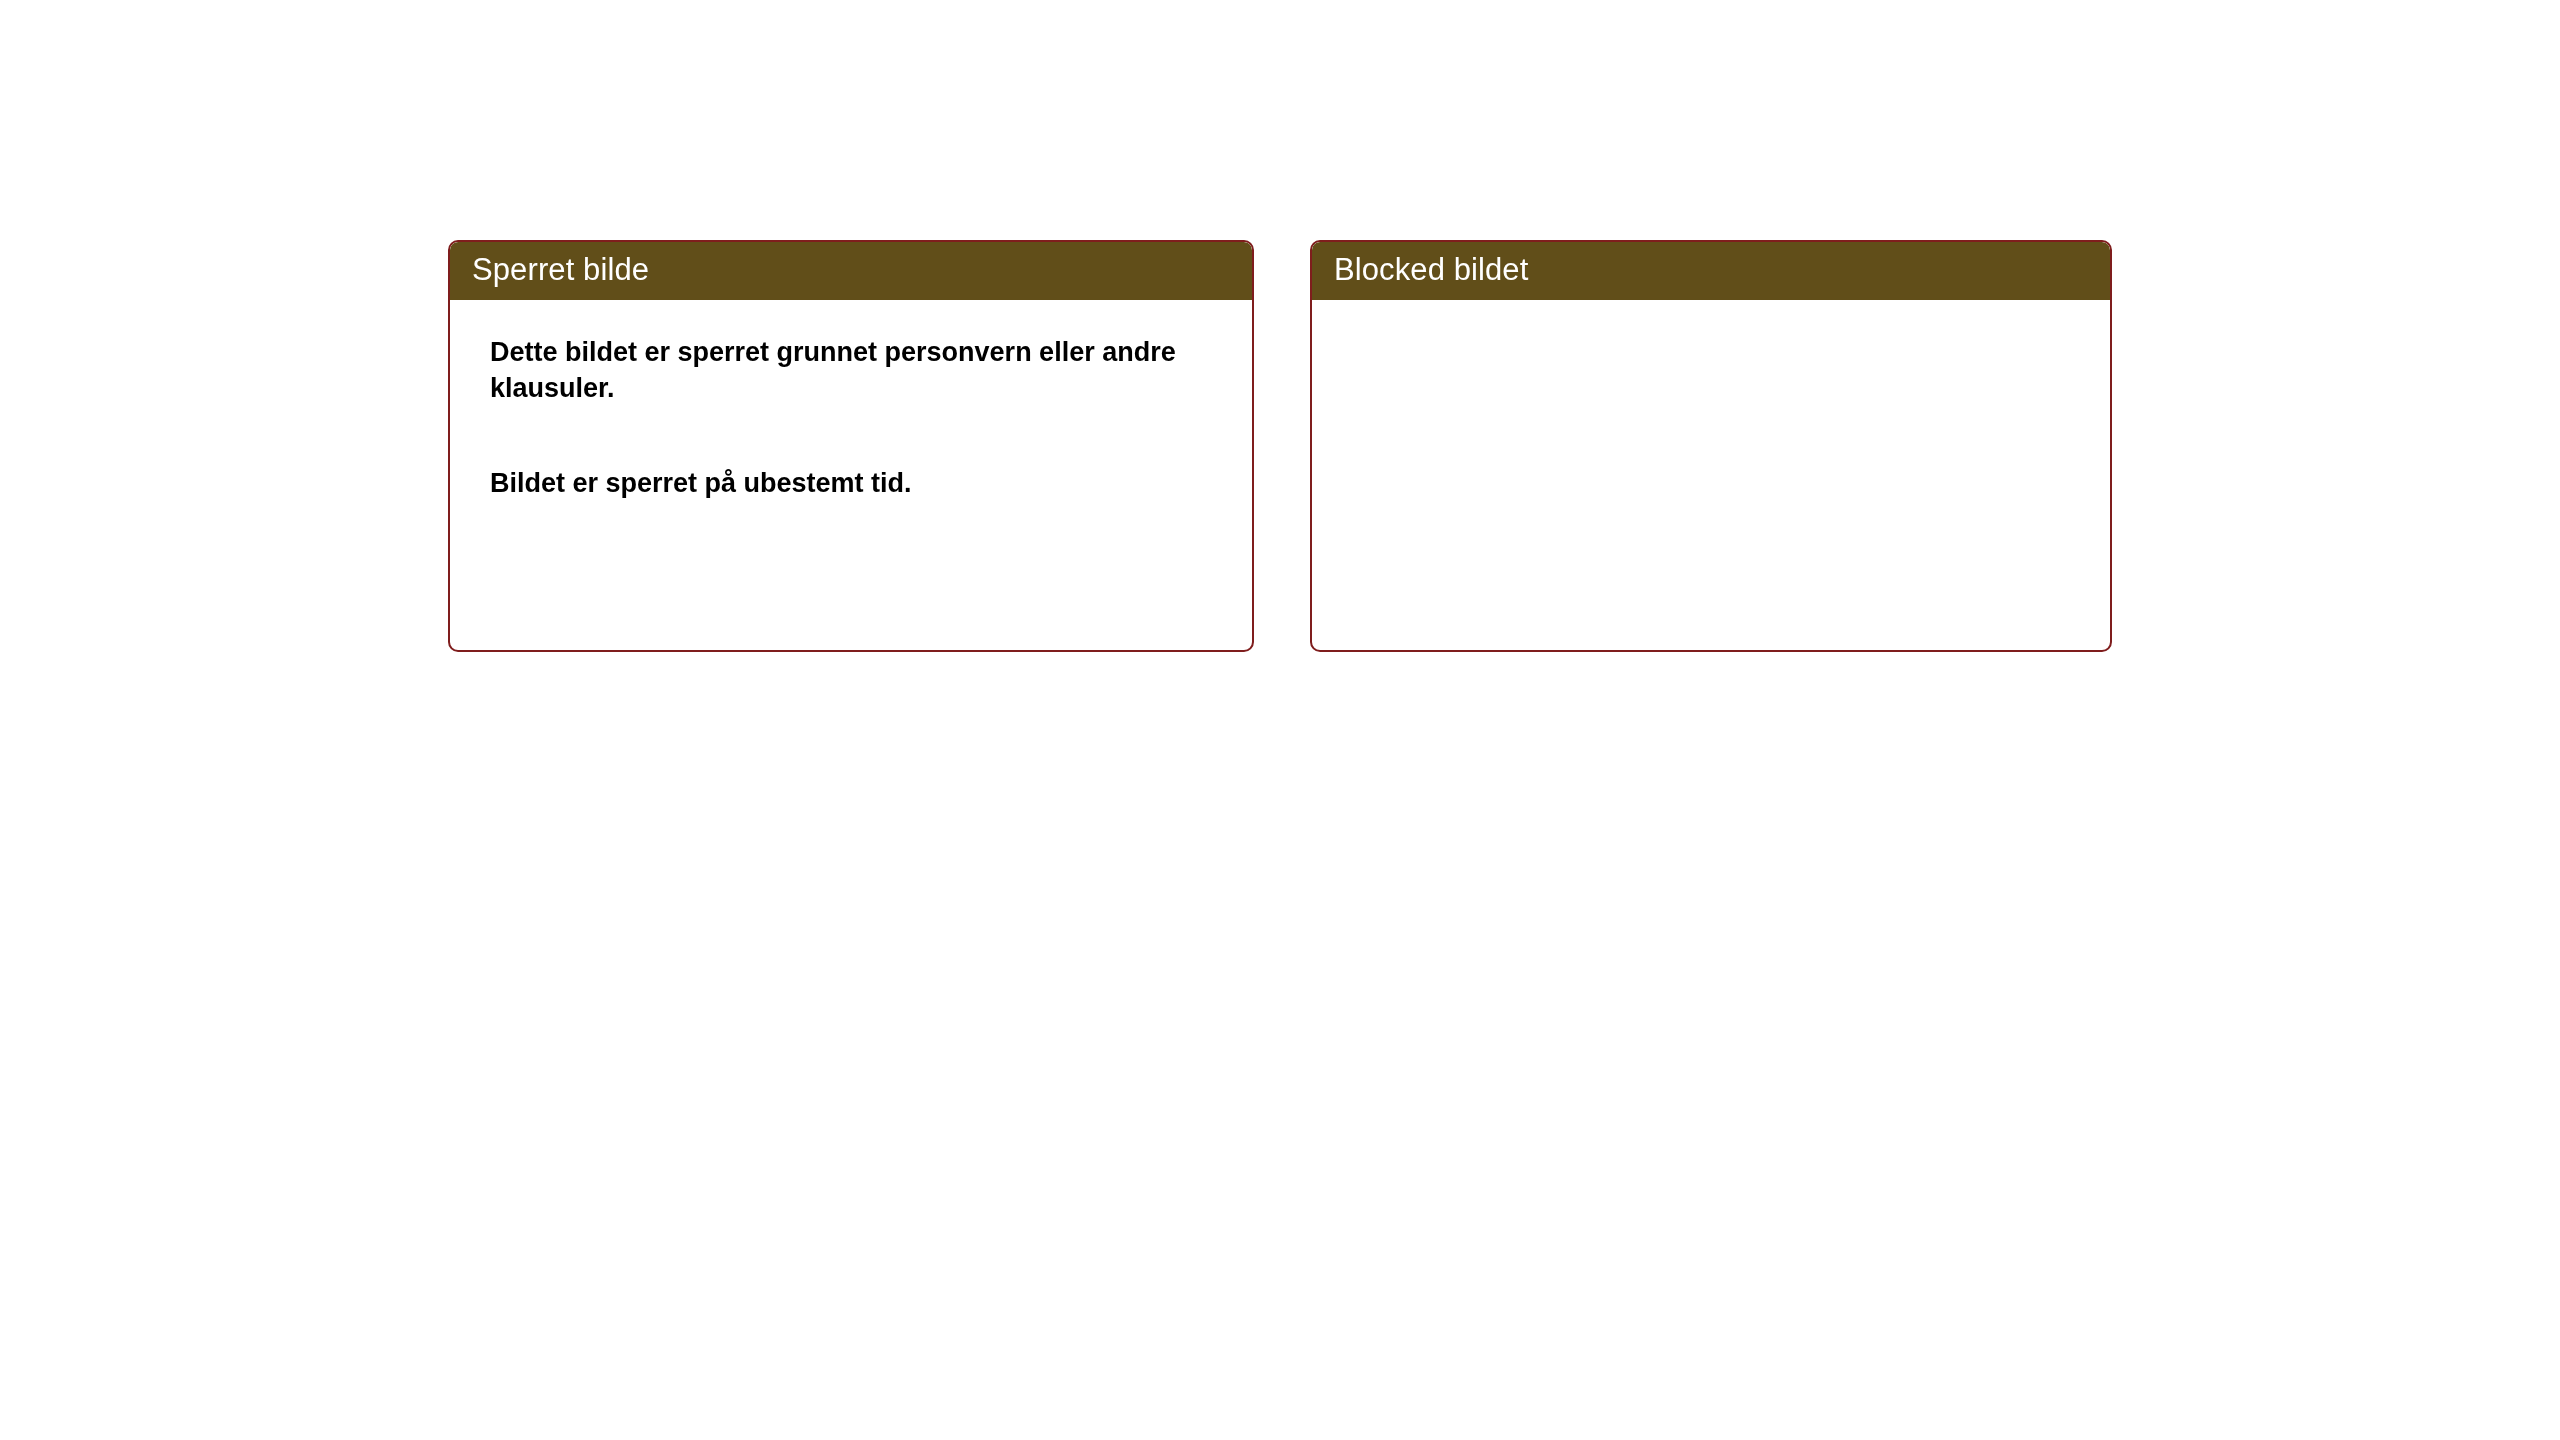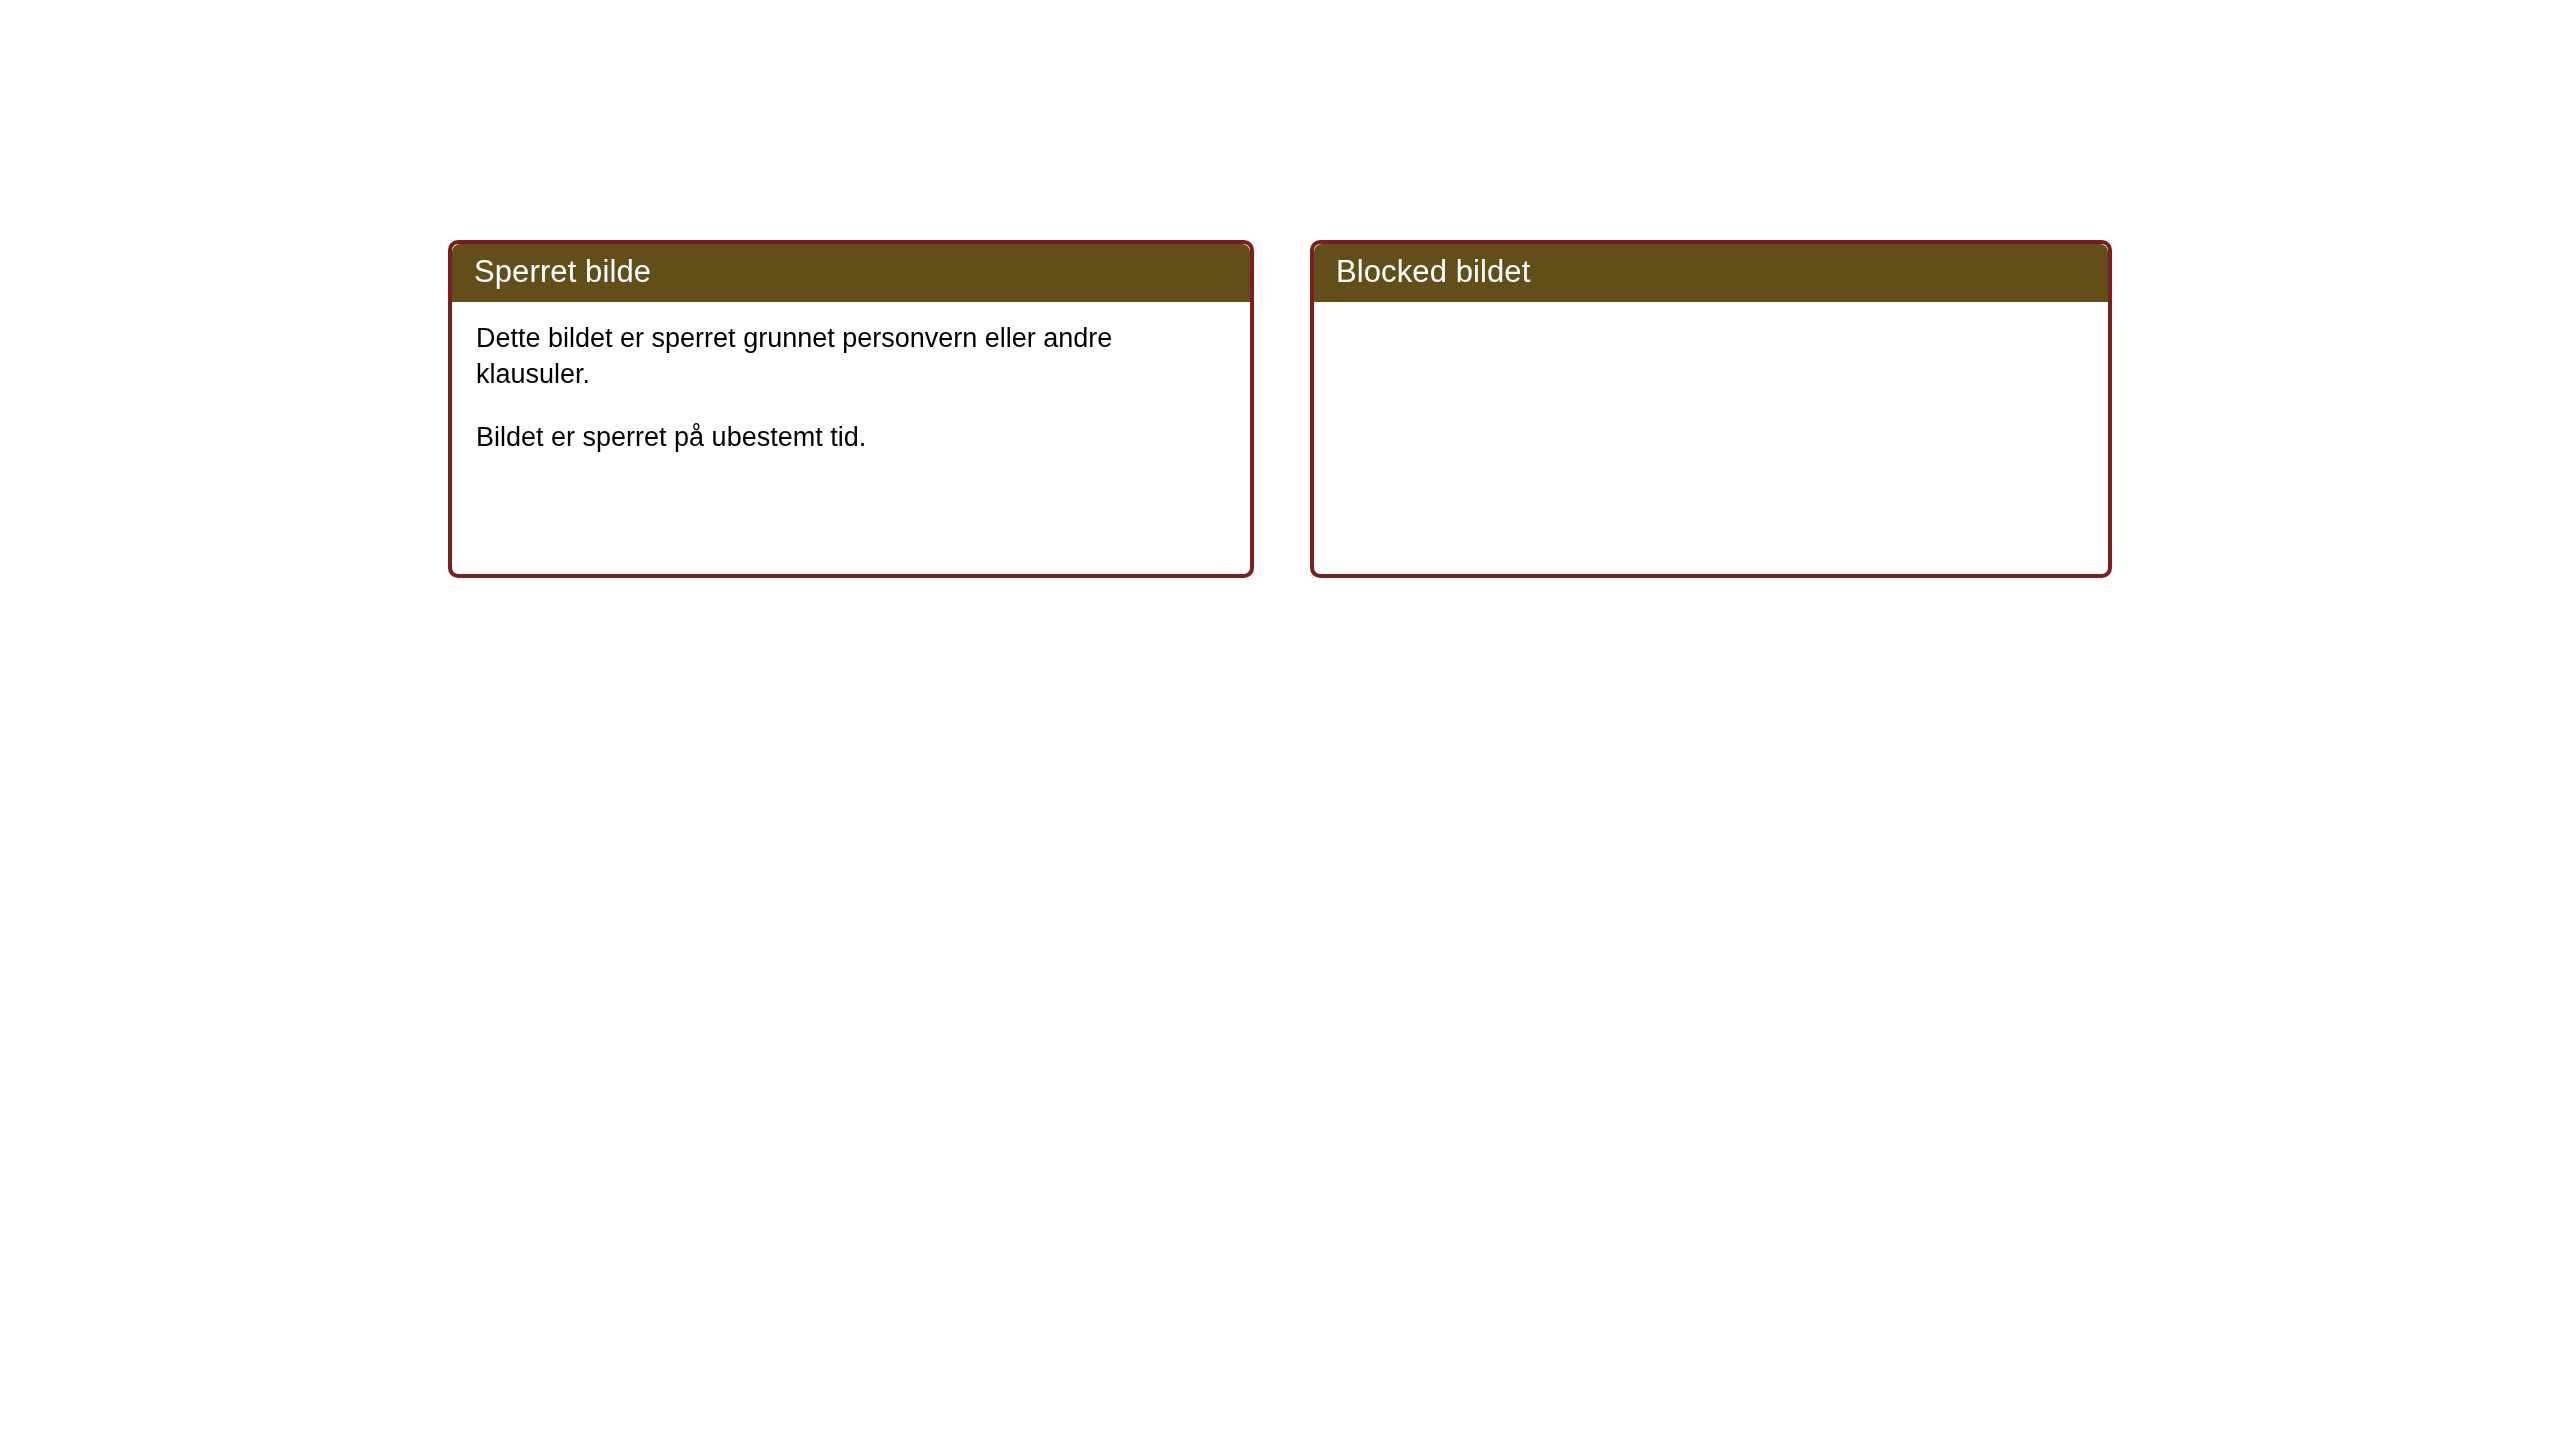--- a/index.html
+++ b/index.html
@@ -24,24 +24,24 @@
     top: 240px;
     width: 1664px;
     height: 340px;
   }
 
   .notice-card {
     position: absolute;
     top: 0;
     box-sizing: border-box;
     background: #ffffff;
-    border: 4px solid #7f1d1d;
+    border: 2px solid #7f1d1d;
     border-radius: 10px;
     overflow: hidden;
-    height: 338px;
+    height: 412px;
   }
 
   #card-no  { left: 0px;   width: 806px; }
   #card-en  { left: 862px; width: 802px; }
 
   .notice-header {
     box-sizing: border-box;
     height: 58px;
     background: #614e19;
     color: #ffffff;
@@ -65,22 +65,23 @@
   .notice-body {
     box-sizing: border-box;
     padding: 18px 22px 0 24px;
     color: #000000;
   }
 
   .notice-paragraph {
     font-size: 27px;
     line-height: 1.34;
     color: #000000;
-    margin: 0;
+    margin: 16px;
     white-space: pre-wrap;
+    font-weight: bold;
   }
 
   .paragraph-gap {
     height: 27px;
   }
 </style>
 </head>
 <body>
 
 <div id="notice-area">

